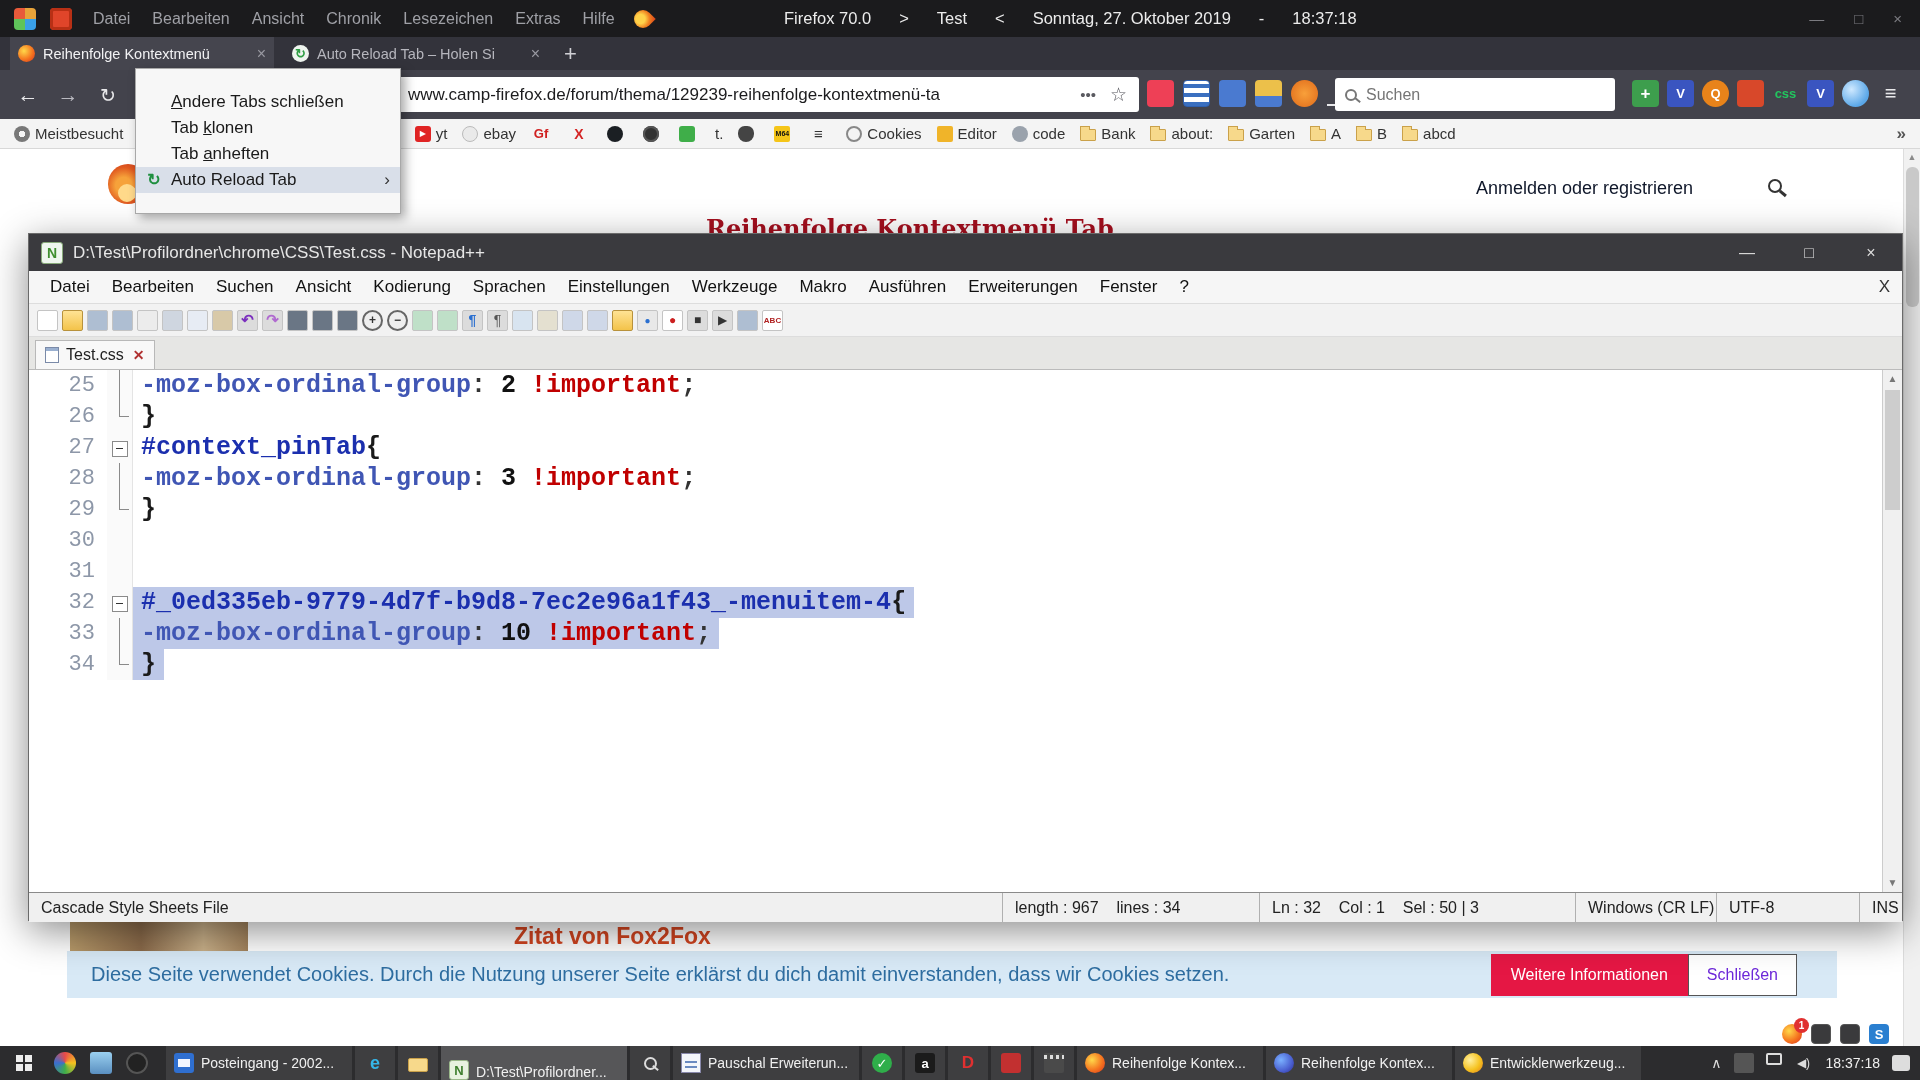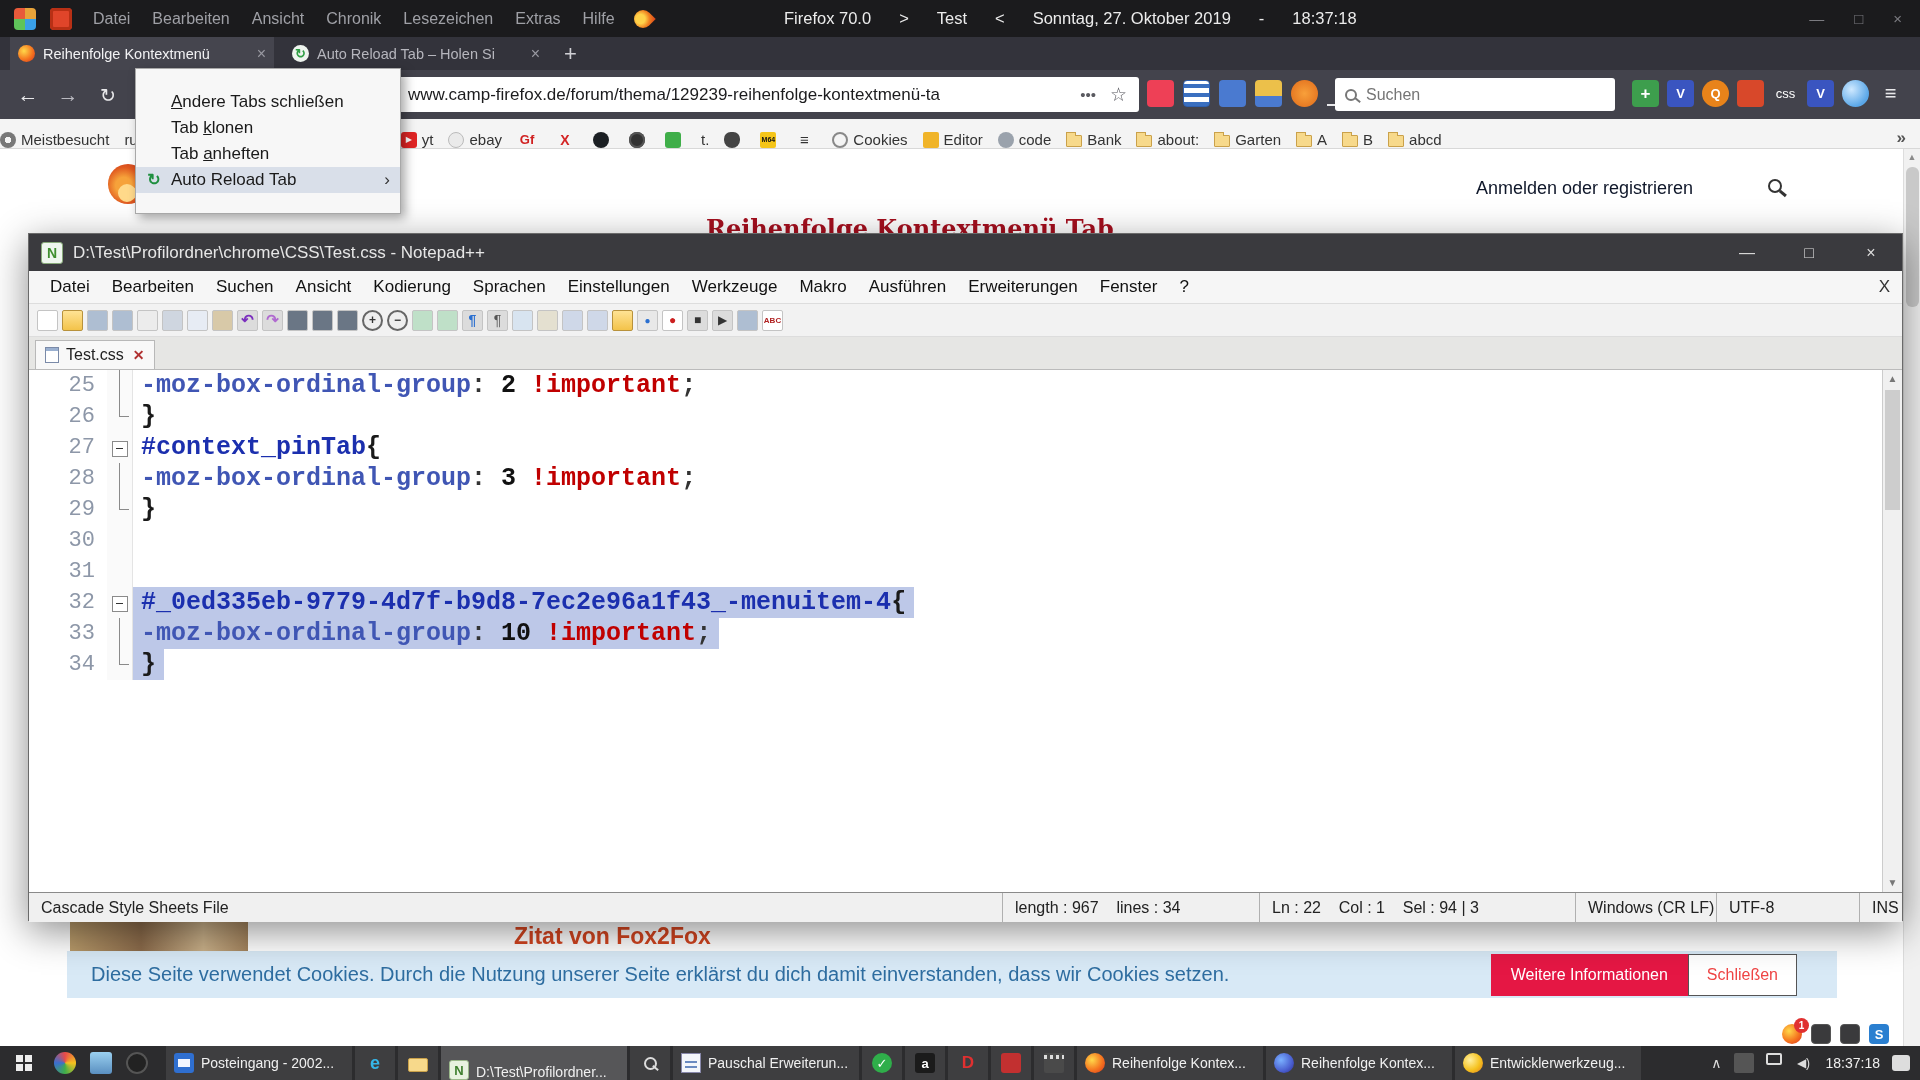--- a/index.html
+++ b/index.html
@@ -44,30 +44,30 @@
   .f-pocket { background:#ee4056; }
   .f-grid { background:repeating-linear-gradient(0deg,#3a6fc0 0 4px,#fff 4px 9px); border:1px solid #2f5fae; }
   .f-folder-blue { background:#4a7ad0; }
   .f-folder-yellow { background:linear-gradient(#ecc04a 60%,#4a7ad0 60%); }
   .f-orange-circle { background:radial-gradient(#f8a03a,#e06a1a); border-radius:50%; }
   .f-download { color:#e8e8ea; font-size:18px; border-bottom:2px solid #e8e8ea; border-radius:0; height:24px; }
   .f-green-plus { background:#3d9e4d; font-size:17px; }
   .f-v-badge, .f-v-badge-2 { background:#3a55c0; }
   .f-q-orange { background:#e8831a; border-radius:50%; }
   .f-red-orange { background:#d8482a; }
-  .f-css-badge { color:#ffffff; font-size:13px; font-weight:normal; text-transform:lowercase; }
+  .f-css-badge { color:#22c55e; font-size:13px; font-weight:bold; text-transform:lowercase; }
   .f-fox-blue { background:radial-gradient(circle at 35% 35%,#cfe9ff,#5aa7e8 70%); border-radius:50%; }
   .f-app-menu { color:#e8e8ea; font-size:20px; }
   #searchbox { position:absolute; left:1335px; top:8px; width:280px; height:33px; background:#fff; border-radius:3px; display:flex; align-items:center; padding-left:10px; }
   .glass { width:12px; height:12px; border:2px solid #777; border-radius:50%; position:relative; flex:none; }
   .glass::after { content:""; position:absolute; width:7px; height:2px; background:#777; right:-6px; bottom:-2px; transform:rotate(40deg); }
   #searchbox input { border:0; outline:0; font-size:16px; margin-left:9px; width:230px; color:#333; font-family:"Liberation Sans",sans-serif; }
 
   
-  #bookmarksbar { position:absolute; left:0; top:119px; width:1920px; height:30px; background:#f4f4f4; border-bottom:1px solid #d8d8d8; display:flex; align-items:flex-end; }
+  #bookmarksbar { position:absolute; left:0; top:119px; width:1920px; height:30px; background:#f4f4f4; border-bottom:1px solid #d8d8d8; display:flex; align-items:center; padding-left:14px; }
   #bm-items { display:flex; align-items:center; }
   .bm { display:flex; align-items:center; margin-right:15px; font-size:15px; color:#333; white-space:nowrap; }
   .bm-ic { width:16px; height:16px; margin-right:5px; flex:none; display:flex; align-items:center; justify-content:center; font-size:11px; }
   .ic-none { width:0; margin:0; }
   .ic-gear { border-radius:50%; background:radial-gradient(circle,#f4f4f4 0 3px,#787878 3px); }
   .ic-flame { border-radius:50% 0 50% 50%; transform:rotate(45deg) scale(.95); background:radial-gradient(circle at 40% 60%,#ffd24a 0 30%,#f08020 60%,#d8401a); }
   .ic-wordpress { background:#2171b1; border-radius:50%; color:#fff; font-weight:bold; font-size:10px; }
   .ic-youtube { background:#e02424; border-radius:3px; color:#fff; font-size:8px; }
   .ic-youtube::before { content:"▶"; }
   .ic-circle-light { border:1px solid #bbb; border-radius:50%; background:#eaeaea; }
@@ -106,21 +106,21 @@
 
   
   #avatar-frag { position:absolute; left:70px; top:921px; width:178px; height:30px; background:linear-gradient(90deg,#b89a6a,#8a6a4a 40%,#c9b089 75%,#a2825c); }
   #quote { position:absolute; left:514px; top:923px; color:#d3441f; font-size:23px; font-weight:bold; }
 
   
   #cookiebar { position:absolute; left:67px; top:951px; width:1770px; height:47px; background:#d8e9f6; display:flex; align-items:center; }
   .cookie-text { margin-left:24px; color:#2e6da0; font-size:20px; }
   .cookie-actions { margin-left:auto; margin-right:40px; display:flex; gap:0; }
   .btn-info { background:#e51744; color:#fff; border:0; height:42px; padding:0 20px; font-size:16px; font-family:"Liberation Sans",sans-serif; }
-  .btn-close { background:#fff; color:#ef4444; border:1.5px solid #555; height:42px; padding:0 18px; font-size:16px; font-family:"Liberation Sans",sans-serif;text-align:center; }
+  .btn-close { background:#fff; color:#6d28d9; border:1.5px solid #555; height:42px; padding:0 18px; font-size:16px; font-family:"Liberation Sans",sans-serif;text-align:center; }
 
   
   #npp { position:absolute; left:28px; top:233px; width:1875px; height:688px; background:#f1f1f1; border:1px solid #6a6a6a; box-shadow:0 10px 36px rgba(0,0,0,.45); }
   .npp-title { height:37px; background:#3a3a3e; display:flex; align-items:center; color:#e6e6e6; font-size:17px; padding-left:12px; }
   .npp-app-icon { width:22px; height:22px; background:#eef6ee; border:1px solid #88aa7a; border-radius:3px; color:#3f8f2f; font-weight:bold; font-size:14px; text-align:center; line-height:21px; margin-right:10px; }
   .npp-win { margin-left:auto; display:flex; }
   .npp-win span { width:62px; text-align:center; color:#dcdcdc; font-size:16px; }
   .npp-menubar { height:33px; background:#f6f6f6; border-bottom:1px solid #ddd; display:flex; align-items:center; padding-left:10px; font-size:17px; color:#111; }
   .nm { padding:0 11px; }
   .npp-close-x { margin-left:auto; margin-right:12px; color:#333; font-size:17px; }
@@ -576,21 +576,21 @@
         </div>
       <div class="npp-vscroll" style="top:0;height:522px">
         <div class="arr">▲</div>
         <div class="thumb"></div>
         <div class="arr dn">▼</div>
       </div>
     </div>
     <div class="npp-status">
       <div class="st s1">Cascade Style Sheets File</div>
       <div class="st s2">length : 967    lines : 34</div>
-      <div class="st s3">Ln : 22    Col : 1    Sel : 94 | 3</div>
+      <div class="st s3">Ln : 32    Col : 1    Sel : 50 | 3</div>
       <div class="st s4">Windows (CR LF)</div>
       <div class="st s5">UTF-8</div>
       <div class="st s6">INS</div>
     </div>
   </div>
 
   <div id="ctxmenu">
     <div id="ctx-items">
         <div class="ctx-item">
           <div class="ctx-ic"></div>

